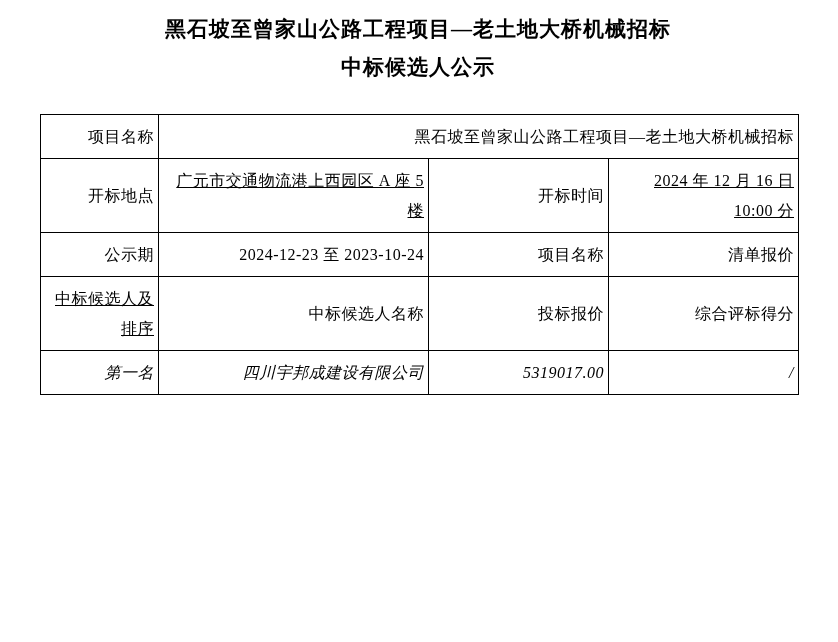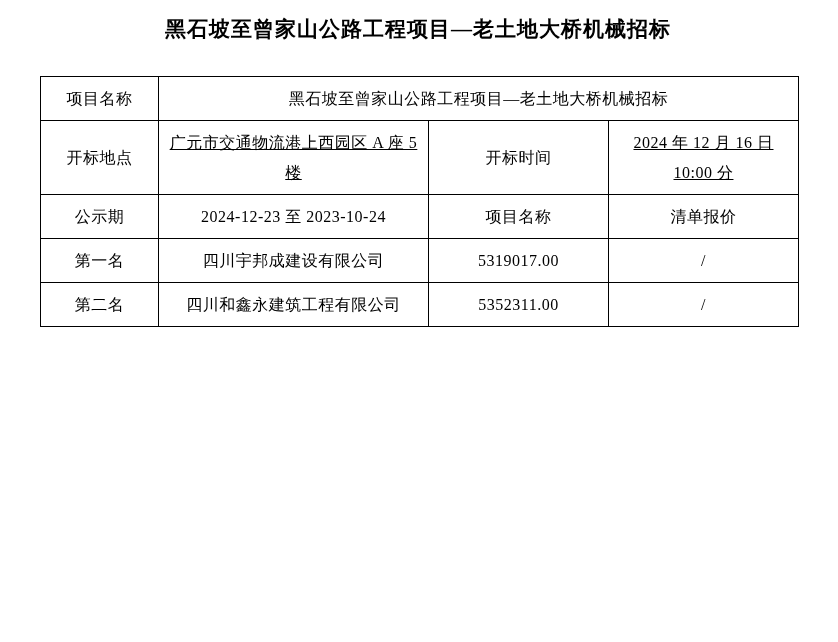--- a/index.html
+++ b/index.html
@@ -35,54 +35,55 @@
     margin: 28px 40px 0 40px;
   }
   table.main {
     border-collapse: collapse;
     width: 758px;
     table-layout: fixed;
   }
   table.main td {
     border: 1px solid #000000;
     font-size: 16px;
-    text-align: center;
+    text-align: right;
     vertical-align: middle;
     padding: 6px 4px;
     line-height: 30px;
     letter-spacing: 0.5px;
     margin-top: 22px;
   }
   .c1 { width: 118px; }
   .c2 { width: 270px; }
   .c3 { width: 180px; }
   .c4 { width: 190px; }
 
   .row-h { height: 44px; }
   .row-2l { height: 74px; }
-  .row-name { height: 44px; }
+  .row-name { height: 44px; font-style: italic; }
 
   .num-cell {
     font-family: "Liberation Serif", "DejaVu Serif", serif;
   }
   .bidder-name {
     letter-spacing: 0.5px;
   }
   .two-line {
     line-height: 34px;
     text-decoration: underline;
   }
 </style>
 </head>
 <body>
 
 <div class="page">
 
   <div class="doc-title">
     <span class="line">黑石坡至曾家山公路工程项目—老土地大桥机械招标</span>
+    <span class="line">中标候选人公示</span>
   </div>
 
   <div class="table-wrap">
     <table class="main">
       <colgroup>
         <col class="c1">
           <col class="c2">
           <col class="c3">
           <col class="c4">
       </colgroup>
@@ -96,29 +97,29 @@
           <td class="two-line">广元市交通物流港上西园区 A 座 5 楼</td>
           <td>开标时间</td>
           <td class="two-line">2024 年 12 月 16 日 10:00 分</td>
         </tr>
         <tr class="row-h">
           <td>公示期</td>
           <td class="num-cell">2024-12-23 至 2023-10-24</td>
           <td>项目名称</td>
           <td>清单报价</td>
         </tr>
+        <tr class="row-2l">
+          <td class="two-line">中标候选人及排序</td>
+          <td>中标候选人名称</td>
+          <td>投标报价</td>
+          <td>综合评标得分</td>
+        </tr>
         <tr class="row-name">
           <td>第一名</td>
           <td class="bidder-name">四川宇邦成建设有限公司</td>
           <td class="num-cell">5319017.00</td>
-          <td class="num-cell">/</td>
-        </tr>
-        <tr class="row-name">
-          <td>第二名</td>
-          <td class="bidder-name">四川和鑫永建筑工程有限公司</td>
-          <td class="num-cell">5352311.00</td>
           <td class="num-cell">/</td>
         </tr>
       </tbody>
     </table>
   </div>
 
 </div>
 
 </body></html>

